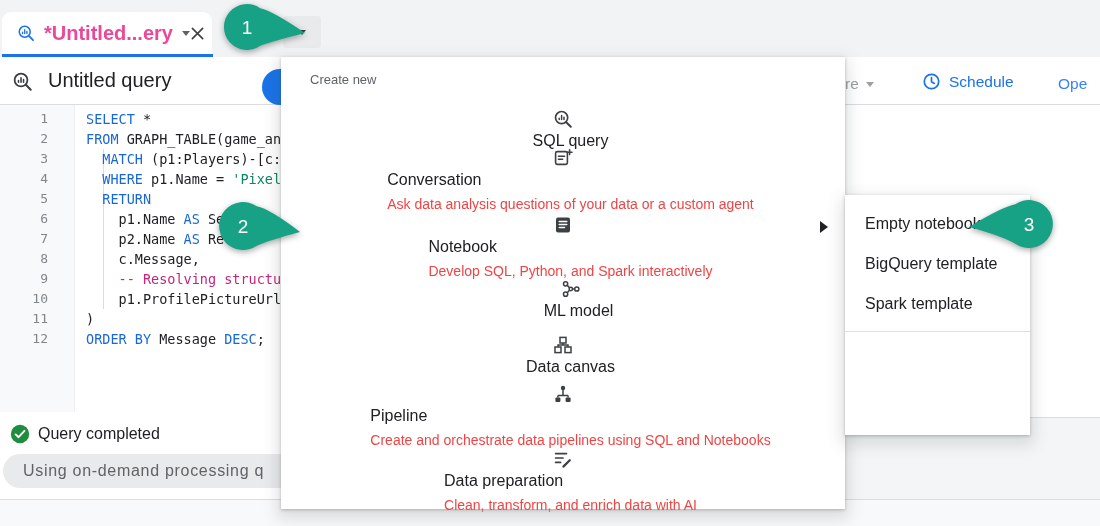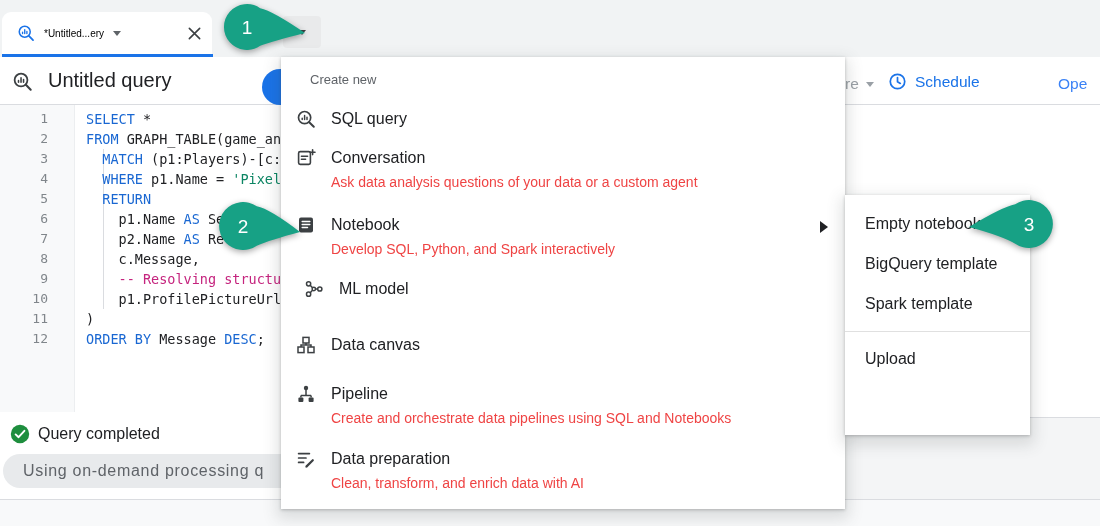--- a/index.html
+++ b/index.html
@@ -5,39 +5,39 @@
   html,body{margin:0;padding:0;background:#fff;}
   .screen{position:relative;width:1100px;height:526px;overflow:hidden;background:#fff;
           font-family:"Liberation Sans",sans-serif;color:#202124;}
 
   
   .tabbar{position:absolute;left:0;top:0;width:1100px;height:57px;background:#f1f3f4;}
   .tab{position:absolute;left:2px;top:12px;width:210px;height:42px;background:#fff;
        border-radius:9px 9px 0 0;display:flex;align-items:center;
        padding:0 10px 0 15px;box-sizing:border-box;cursor:pointer;}
   .tab-underline{position:absolute;left:2px;top:54px;width:211px;height:3px;background:#1a73e8;}
-  .tab-label{color:#000000;font-size:10px;font-weight:400;margin-left:9px;white-space:nowrap;}
+  .tab-label{color:#ec4899;font-size:20px;font-weight:700;margin-left:9px;white-space:nowrap;}
   .caret{width:0;height:0;border-left:4.5px solid transparent;border-right:4.5px solid transparent;
          border-top:5.5px solid #5f6368;}
   .tab .caret{margin-left:9px;border-top-color:#5f6368;}
   .tab-close{margin-left:auto;display:flex;align-items:center;}
   .dropdown-btn{position:absolute;left:283px;top:16px;width:38px;height:32px;background:#e9eaeb;
                 border-radius:4px;display:flex;align-items:center;justify-content:center;cursor:pointer;}
   .dropdown-btn .caret{border-top-color:#3c4043;}
 
   
   .toolbar{position:absolute;left:0;top:57px;width:1100px;height:48px;background:#fff;
            border-bottom:1px solid #dadce0;box-sizing:border-box;}
   .tb-qicon{position:absolute;left:12px;top:71px;color:#3c4043;}
   .q-title{position:absolute;left:48px;top:69px;font-size:20px;color:#202124;white-space:nowrap;}
   .run-btn{position:absolute;left:262px;top:69px;width:58px;height:36px;border-radius:18px;background:#1a73e8;}
   .more-btn{position:absolute;left:845px;top:75px;display:flex;align-items:center;gap:7px;
             color:#9aa0a6;font-size:15.5px;}
   .more-btn .caret{border-top-color:#9aa0a6;}
-  .schedule-btn{position:absolute;left:888px;top:72px;display:flex;align-items:center;gap:8px;
+  .schedule-btn{position:absolute;left:922px;top:72px;display:flex;align-items:center;gap:8px;
                 color:#1a73e8;font-size:15.5px;font-weight:500;cursor:pointer;}
   .open-btn{position:absolute;left:1058px;top:75px;color:#3b82f6;font-size:15.5px;font-weight:500;white-space:nowrap;}
 
   
   .editor{position:absolute;left:0;top:105px;width:1100px;height:307px;background:#fff;}
   .gutter{position:absolute;left:0;top:0;width:75px;height:307px;background:#f8f9fa;
           border-right:1px solid #eceef0;box-sizing:border-box;}
   .gutter-nums{position:absolute;left:0;top:4px;width:48px;text-align:right;
                font-family:"DejaVu Sans Mono",monospace;font-size:13px;line-height:20px;color:#80868b;}
   .code{position:absolute;left:86px;top:4px;font-family:"DejaVu Sans Mono",monospace;
@@ -51,22 +51,22 @@
   .pill{position:absolute;left:3px;top:454px;width:352px;height:34px;background:#e8eaec;
         border-radius:17px;color:#5f6368;font-size:16px;letter-spacing:0.7px;
         display:flex;align-items:center;padding-left:20px;box-sizing:border-box;white-space:nowrap;overflow:hidden;}
   .bottom-strip{position:absolute;left:0;top:499px;width:1100px;height:27px;background:#f8f9fa;border-top:1px solid #dadce0;box-sizing:border-box;}
   .right-strip{position:absolute;left:845px;top:417px;width:255px;height:109px;background:#f4f5f6;border-top:1px solid #dadce0;box-sizing:border-box;}
 
   
   .menu{position:absolute;left:281px;top:57px;width:564px;height:452px;background:#fff;z-index:10;
         box-shadow:0 1px 3px rgba(60,64,67,.3),0 6px 14px 4px rgba(60,64,67,.15);}
   .menu-header{position:absolute;left:29px;top:15px;font-size:13px;color:#5f6368;}
-  .menu-item{position:absolute;left:0;width:100%;display:flex;align-items:flex-start;
-             padding-left:15px;box-sizing:border-box;cursor:pointer;}
+  .menu-item{position:absolute;left:0;width:100%;display:flex;align-items:center;
+             padding-left:15px;box-sizing:border-box;cursor:pointer;flex-direction:column;}
   .mi-icon{width:20px;height:20px;margin-right:15px;margin-top:2px;flex:none;color:#3c4043;}
   .mi-label{font-size:16px;line-height:24px;color:#202124;}
   .mi-sub{font-size:14px;line-height:25px;color:#ef4444;white-space:nowrap;}
   .mi-arrow{position:absolute;left:539px;top:6px;}
 
   
   .submenu{position:absolute;left:845px;top:195px;width:185px;height:240px;background:#fff;z-index:11;
            box-shadow:0 1px 3px rgba(60,64,67,.3),0 6px 14px 4px rgba(60,64,67,.15);
            box-sizing:border-box;padding-top:9px;}
   .submenu-item{height:40px;display:flex;align-items:center;padding-left:20px;font-size:16px;
@@ -252,21 +252,20 @@
           </div>
         </div>
       </div>
   </div>
 
   <div class="submenu" id="submenu">
       <div class="submenu-item">Empty notebook</div>
       <div class="submenu-item">BigQuery template</div>
       <div class="submenu-item">Spark template</div>
       <div class="submenu-divider"></div>
-      <div class="submenu-item">Upload</div>
     </div>
 
   <svg class="balloon b1" width="96" height="52">
     <path d="M87,31 Q55,9 42.2,6.2 A23 23 0 1 0 42.2,43.8 Q55,39 87,31 Z" fill="#17a185"></path>
     <text x="29" y="32">1</text>
   </svg>
   <svg class="balloon b2" width="96" height="54">
     <path d="M86,33 Q56,10 42.8,7.3 A24 24 0 1 0 42.8,46.7 Q56,41 86,33 Z" fill="#17a185"></path>
     <text x="29" y="34">2</text>
   </svg>

